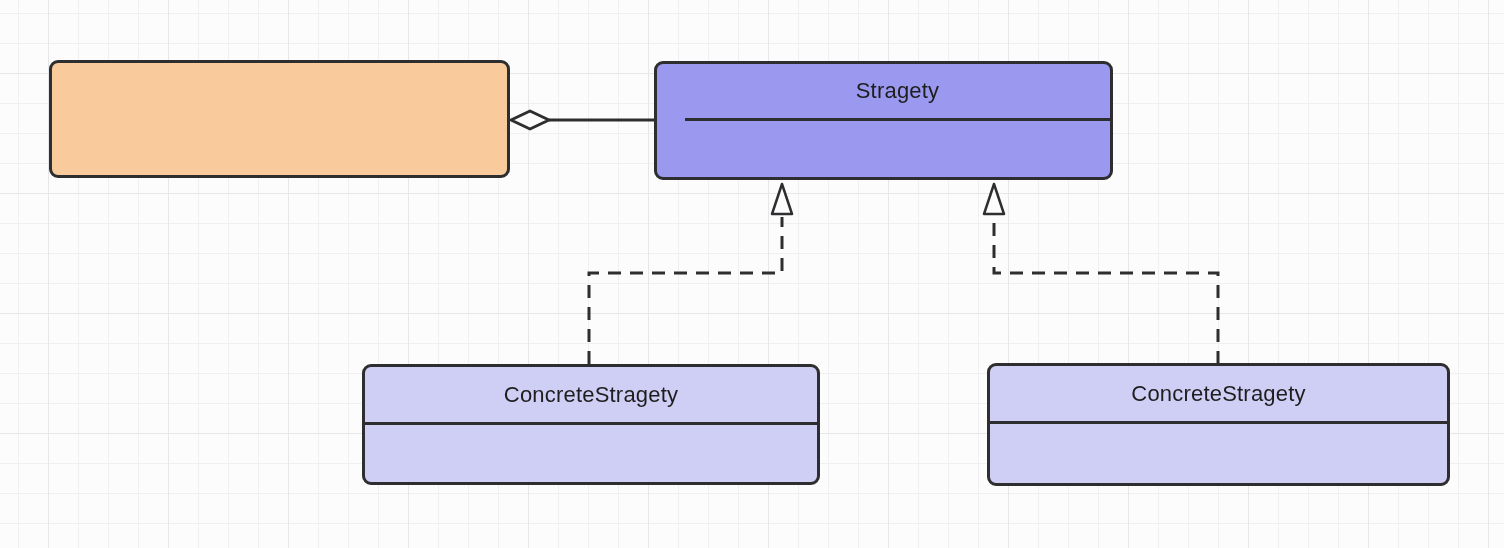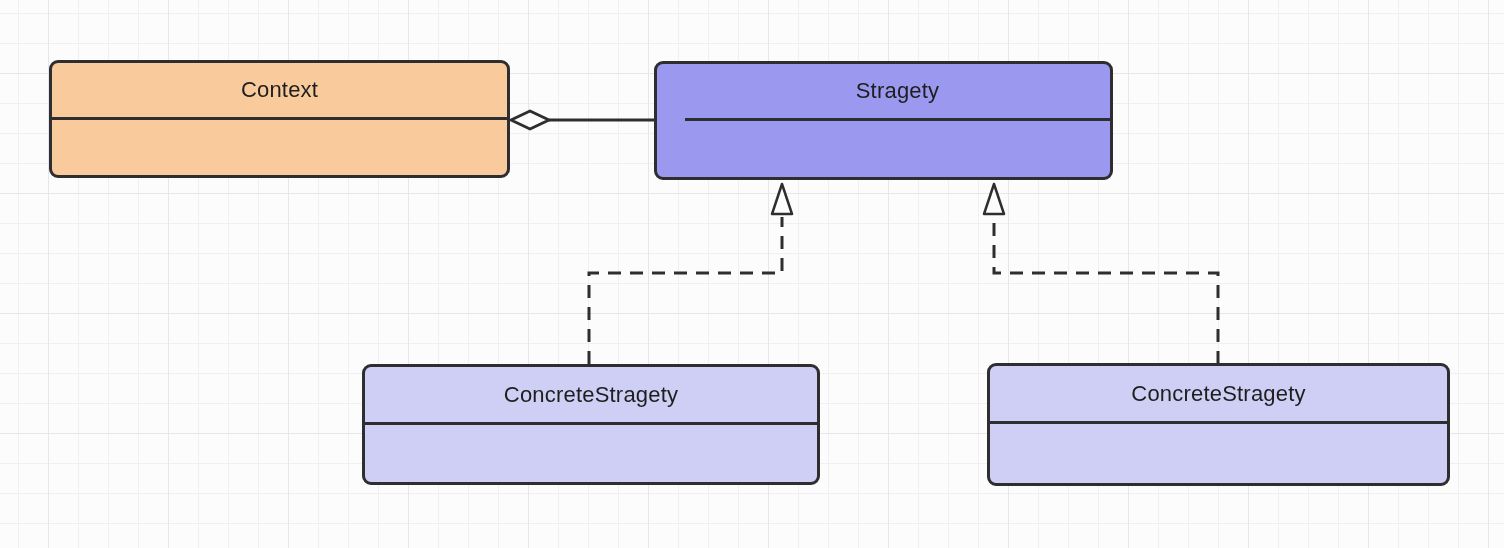--- a/index.html
+++ b/index.html
@@ -72,21 +72,20 @@
     <polygon points="511,120 530,111 549,120 530,129" fill="#fcfcfc" stroke="#2e2e30" stroke-width="3" stroke-linejoin="round"></polygon>
 
     <path d="M 589 364 L 589 273 L 782 273 L 782 217" fill="none" stroke="#2e2e30" stroke-width="3" stroke-dasharray="13 9"></path>
     <polygon points="782,184 772,214 792,214" fill="#fcfcfc" stroke="#2e2e30" stroke-width="2.5" stroke-linejoin="round"></polygon>
 
     <path d="M 1218 364 L 1218 273 L 994 273 L 994 217" fill="none" stroke="#2e2e30" stroke-width="3" stroke-dasharray="13 9"></path>
     <polygon points="994,184 984,214 1004,214" fill="#fcfcfc" stroke="#2e2e30" stroke-width="2.5" stroke-linejoin="round"></polygon>
   </svg>
 
   <div class="uml-node node-context">
-    <div class="uml-title">Context</div>
     <div class="uml-body"></div>
   </div>
 
   <div class="uml-node node-strategy">
     <div class="uml-title">Stragety</div>
     <div class="uml-body"></div>
   </div>
 
   <div class="uml-node node-concrete-left">
     <div class="uml-title">ConcreteStragety</div>

